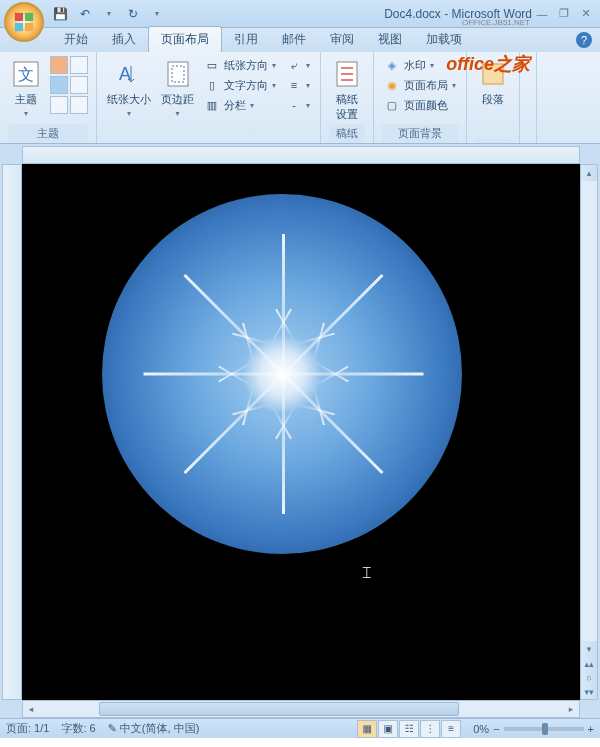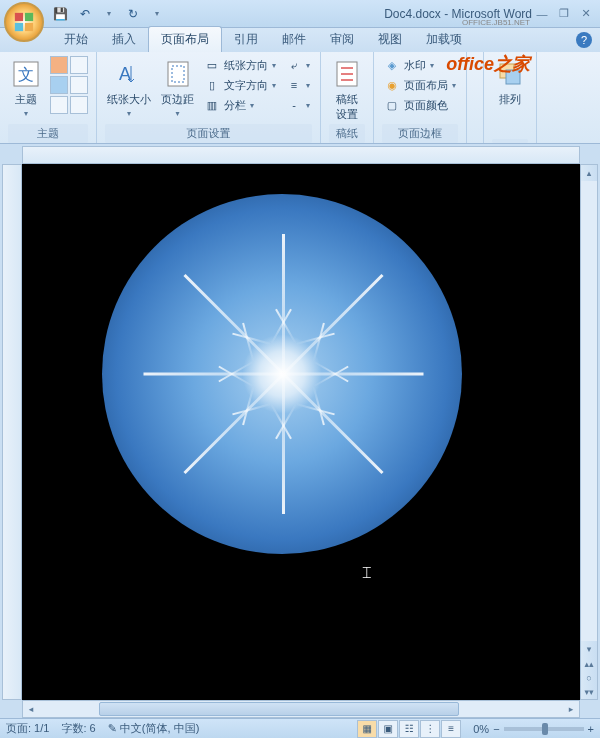--- a/index.html
+++ b/index.html
@@ -178,21 +178,20 @@
         <div class="small-btn">
             <span class="icon">≡</span>
             <span class="dd">▾</span>
           </div>
         <div class="small-btn">
             <span class="icon">‐</span>
             <span class="dd">▾</span>
           </div>
       </div>
     </div>
-    <div class="group-label">页面设置</div>
   </div>
 
   <div class="group">
     <div class="group-content">
       <div class="big-btn">
         <div class="icon">
             <svg width="28" height="28">
               <rect x="4" y="2" width="20" height="24" fill="#fff" stroke="#888"></rect>
               <line x1="8" y1="8" x2="20" y2="8" stroke="#c00"></line>
               <line x1="8" y1="14" x2="20" y2="14" stroke="#c00"></line>
@@ -218,39 +217,38 @@
             <span class="icon" style="color:#e8a030">◉</span>
             <span>页面布局</span>
             <span class="dd">▾</span>
           </div>
         <div class="small-btn">
             <span class="icon">▢</span>
             <span>页面颜色</span>
           </div>
       </div>
     </div>
-    <div class="group-label">页面边框</div>
-  </div>
-
-  <div class="group">
+    <div class="group-label">页面背景</div>
+  </div>
+
+  <div class="group">
+    <div class="group-content">
+      <div class="big-btn">
+        <div class="icon">
+            <svg width="24" height="24">
+              <rect x="2" y="2" width="20" height="20" fill="#f8dca8" stroke="#c8a050"></rect>
+            </svg>
+          </div>
+        <span>段落</span>
+      </div>
+    </div>
     <div class="group-label"></div>
   </div>
 
   <div class="group">
-    <div class="group-content">
-      <div class="big-btn">
-        <div class="icon">
-            <svg width="24" height="24">
-              <rect x="2" y="2" width="14" height="14" fill="#f8dca8" stroke="#c8a050"></rect>
-              <rect x="8" y="8" width="14" height="14" fill="#a8d0f0" stroke="#6a9ac0"></rect>
-            </svg>
-          </div>
-        <span>排列</span>
-      </div>
-    </div>
     <div class="group-label"></div>
   </div>
 </div>
 
 <div class="doc-area">
   <div class="ruler-top"></div>
   <div class="doc-container">
     <div class="ruler-left"></div>
     <div class="doc-canvas">
       <div class="snowflake-circle">

